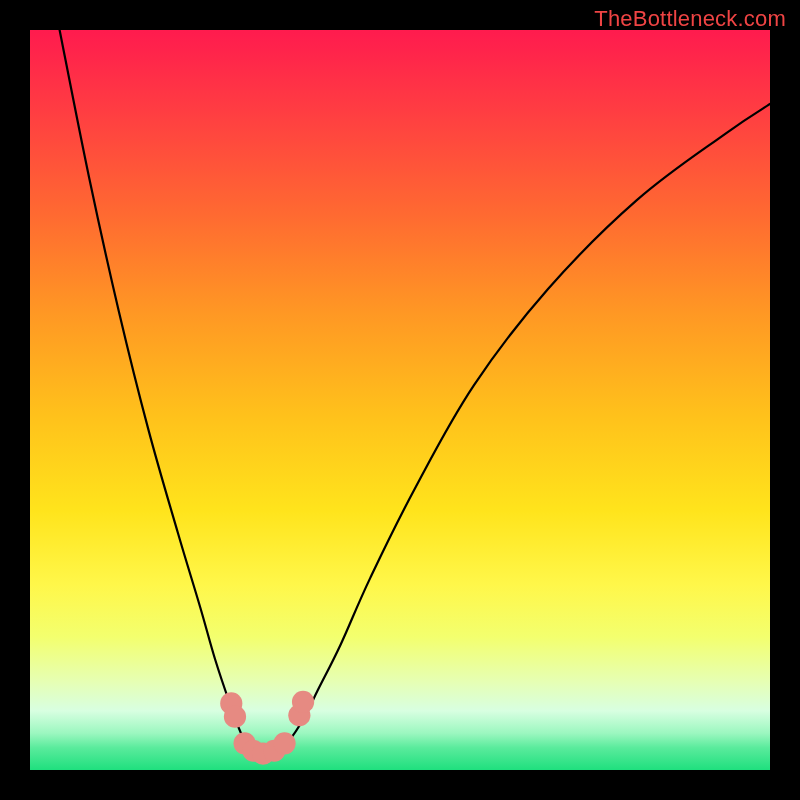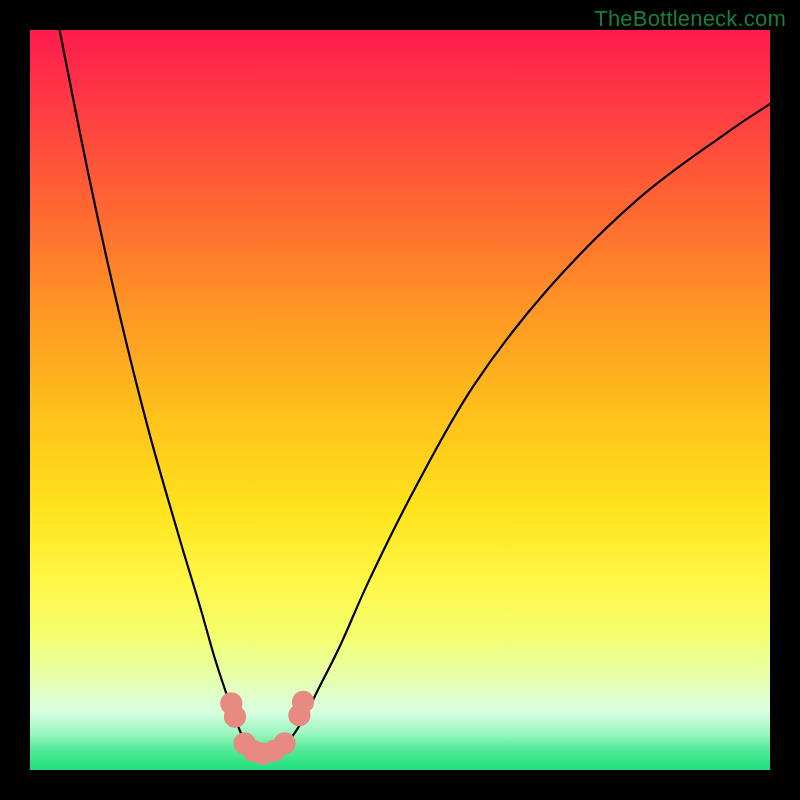--- a/index.html
+++ b/index.html
@@ -16,21 +16,21 @@
     height: 800px;
     background: #000;
   }
   .watermark {
     position: absolute;
     top: 6px;
     right: 14px;
     font-family: Arial, Helvetica, sans-serif;
     font-size: 22px;
     font-weight: 500;
-    color: #15803d;
+    color: #ef4444;
     letter-spacing: 0.2px;
     z-index: 10;
   }
   .plot {
     position: absolute;
     left: 30px;
     top: 30px;
     width: 740px;
     height: 740px;
     overflow: hidden;

